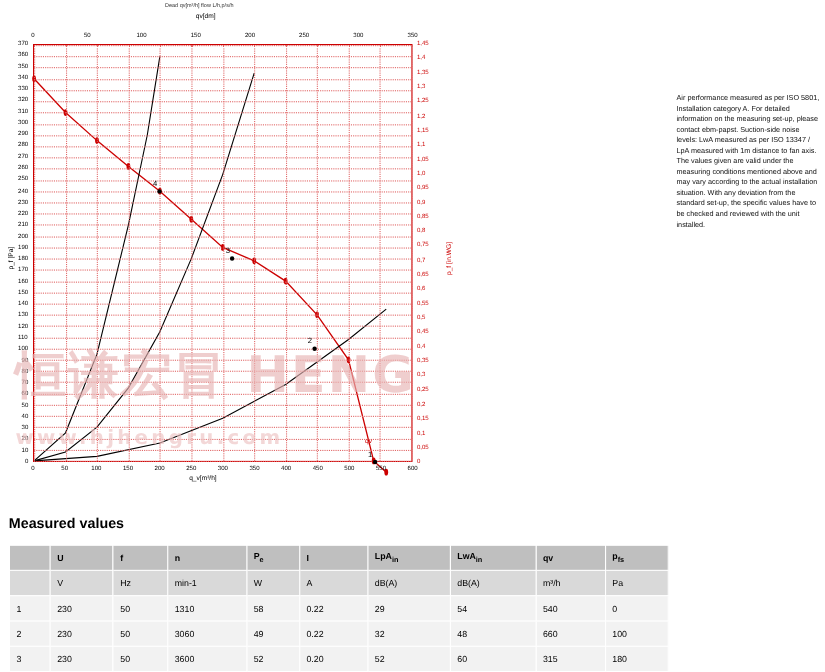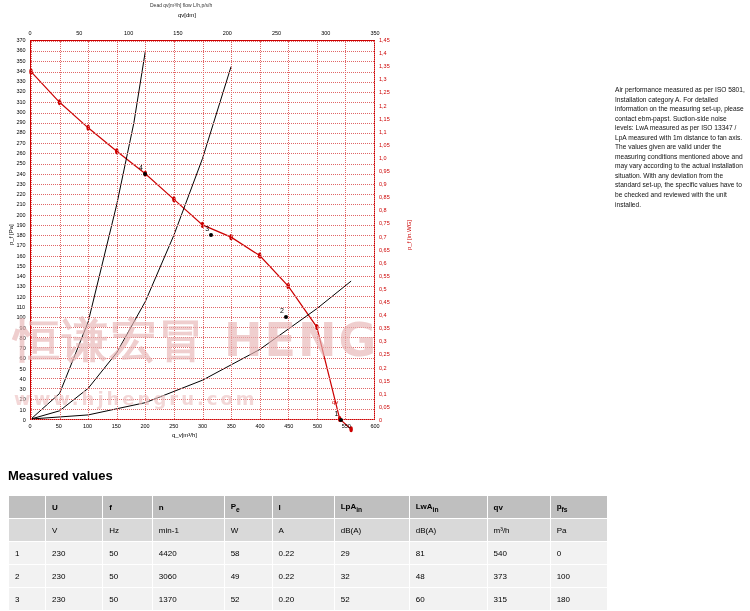--- a/index.html
+++ b/index.html
@@ -254,45 +254,45 @@
         <td>dB(A)</td>
         <td>m³/h</td>
         <td>Pa</td>
       </tr>
   </thead>
   <tbody id="mv-body">
       <tr>
         <td class="c0">1</td>
         <td>230</td>
         <td>50</td>
-        <td>4420</td>
+        <td>1310</td>
         <td>58</td>
         <td>0.22</td>
         <td>29</td>
-        <td>81</td>
+        <td>54</td>
         <td>540</td>
         <td>0</td>
       </tr>
       <tr>
         <td class="c0">2</td>
         <td>230</td>
         <td>50</td>
         <td>3060</td>
         <td>49</td>
         <td>0.22</td>
         <td>32</td>
         <td>48</td>
-        <td>373</td>
+        <td>660</td>
         <td>100</td>
       </tr>
       <tr>
         <td class="c0">3</td>
         <td>230</td>
         <td>50</td>
-        <td>1370</td>
+        <td>3600</td>
         <td>52</td>
         <td>0.20</td>
         <td>52</td>
         <td>60</td>
         <td>315</td>
         <td>180</td>
       </tr>
       <tr>
         <td class="c0">4</td>
         <td>230</td>

